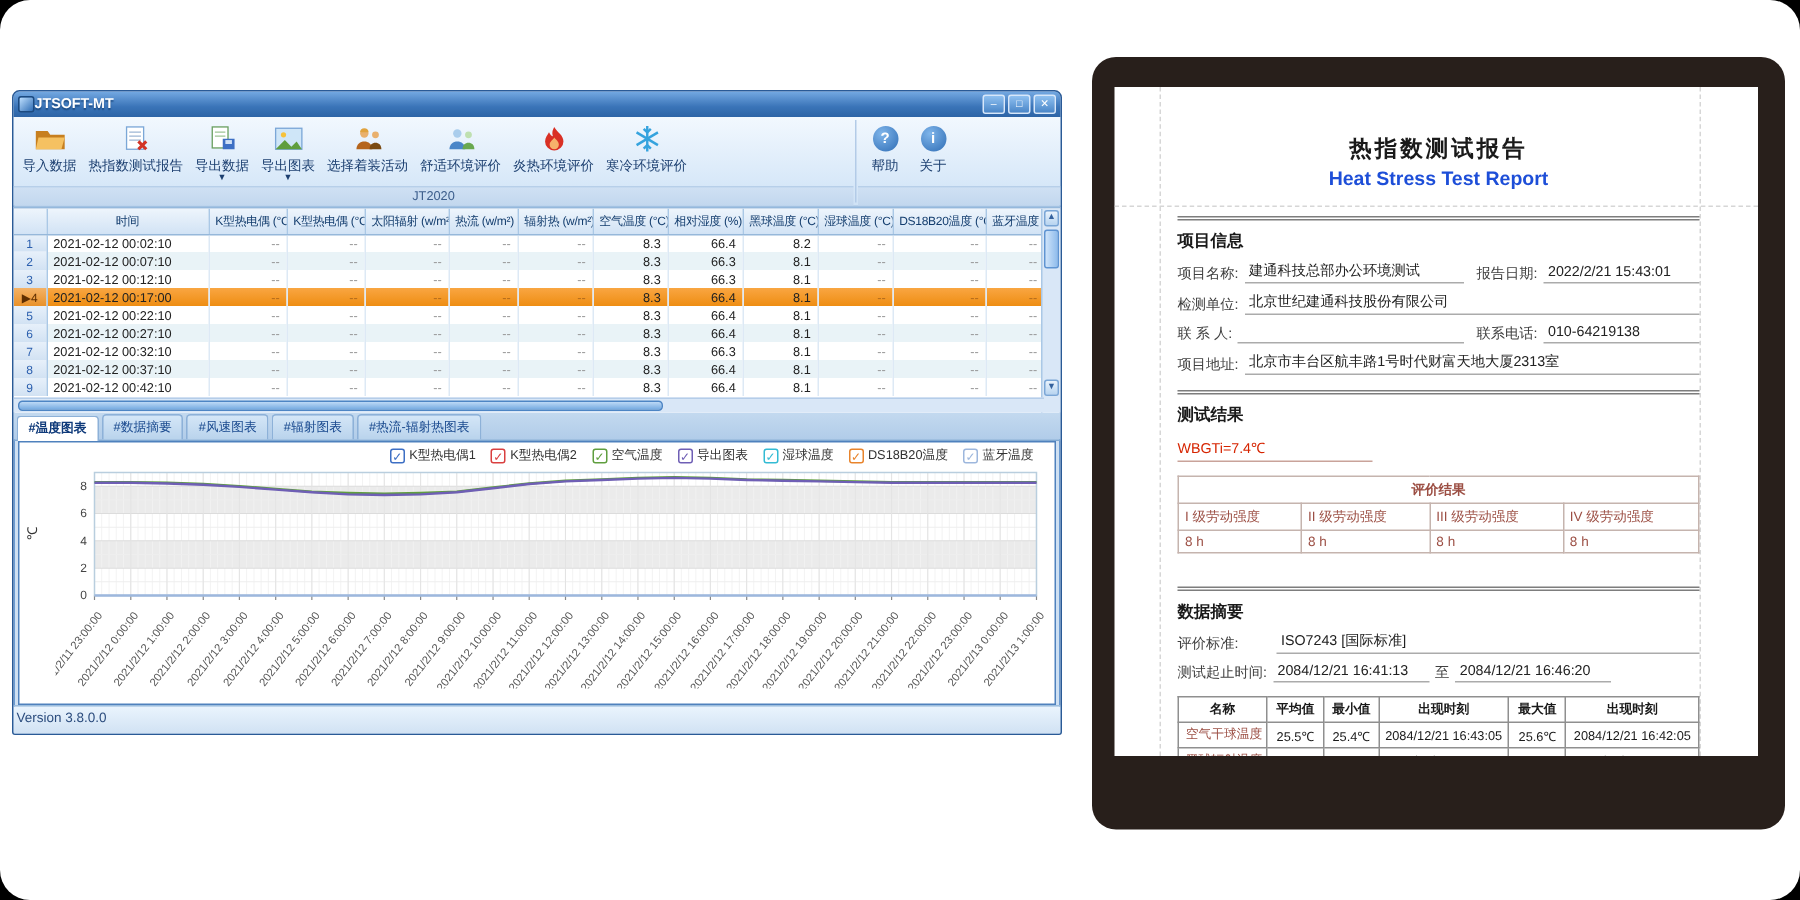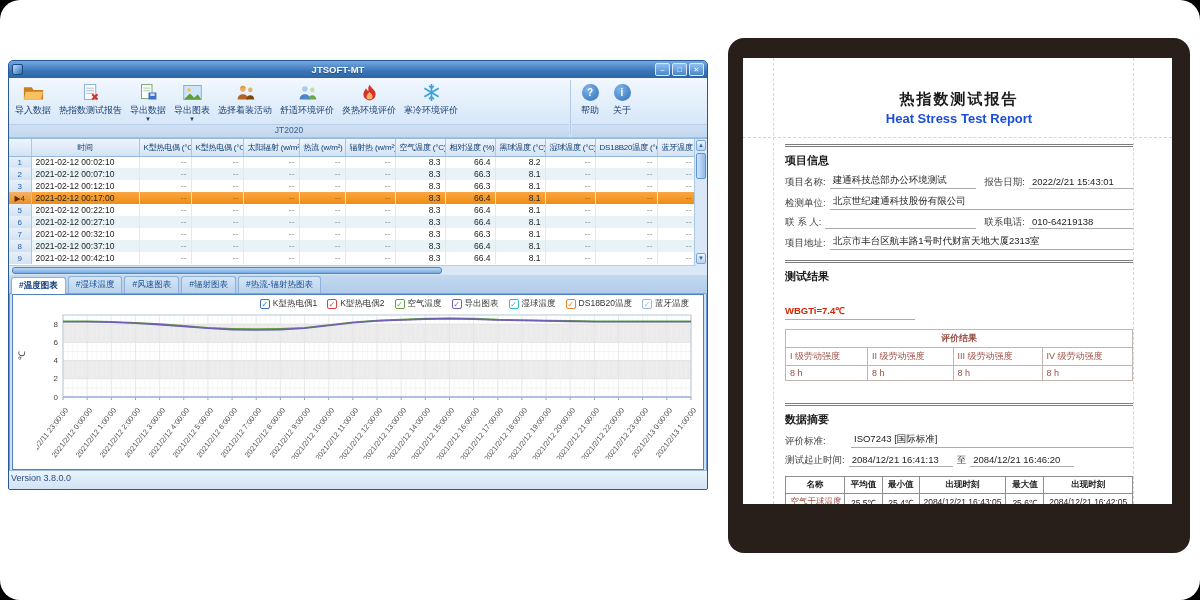--- a/index.html
+++ b/index.html
@@ -5,21 +5,21 @@
   html,body{margin:0;padding:0;background:#000;}
   *{box-sizing:border-box;font-family:"Liberation Sans",sans-serif;}
   .stage{position:relative;width:1200px;height:600px;background:#fff;border-radius:20px;overflow:hidden;}
 
   
   .window{position:absolute;left:8px;top:60px;width:700px;height:430px;border:1px solid #2a5a96;
     border-radius:5px 5px 2px 2px;background:#cfe0f2;box-shadow:0 0 0 1px #6b9bd2 inset;overflow:hidden;}
   .titlebar{height:17px;background:linear-gradient(#74a9e2,#3a74b8 60%,#2d64a6);border-radius:4px 4px 0 0;
     display:flex;align-items:center;padding:0 3px;}
   .appicon{width:11px;height:11px;border-radius:2px;background:linear-gradient(135deg,#bfe0ff,#2f6db5);border:1px solid #1c4a80;}
-  .apptitle{flex:1;text-align:center;color:#fff;font-size:9.5px;font-weight:bold;text-shadow:0 1px 1px #1c4a80;}
+  .apptitle{flex:1;text-align:left;color:#fff;font-size:9.5px;font-weight:bold;text-shadow:0 1px 1px #1c4a80;}
   .winbtn{width:15px;height:13px;margin-left:2px;border-radius:2px;border:1px solid #d7e7fa;
     background:linear-gradient(#8fc0f0,#4a86c8);color:#fff;font-size:7px;line-height:11px;text-align:center;cursor:pointer;}
   
   .ribbon{height:60px;background:linear-gradient(#f2f8fe,#d9e9f9 70%,#cfe2f5);border-bottom:1px solid #a3c2e2;display:flex;}
   .rgroup{display:flex;flex-direction:column;}
   .rgroup.main{width:560px;}
   .rgroup.help{flex:1;}
   .ritems{flex:1;display:flex;align-items:flex-start;padding:3px 2px 0;}
   .tbitem{display:flex;flex-direction:column;align-items:center;padding:1px 4px;cursor:pointer;}
   .tbicon{width:24px;height:21px;display:flex;align-items:center;justify-content:center;}
@@ -82,21 +82,21 @@
   .gh{left:0;right:0;border-top:1px dashed #d6d6d6;}
   .rcontent{position:relative;margin:32px 0 0 42px;width:348px;font-size:9.5px;color:#222;}
   .rtitle{text-align:center;font-size:15px;font-weight:bold;letter-spacing:2px;color:#1a1a1a;}
   .rtitle-en{text-align:center;font-size:13px;font-weight:bold;margin-top:2px;color:#1d4ed8;}
   .dblrule{border-top:1px solid #7d7d7d;border-bottom:1px solid #7d7d7d;height:3px;margin-top:18px;}
   .rsec{font-weight:bold;font-size:11px;margin:6px 0 2px;color:#1a1a1a;}
   .frow{display:flex;align-items:flex-end;margin-top:6px;}
   .flab{color:#3f3f3f;white-space:nowrap;margin-right:4px;}
   .fval{border-bottom:1px solid #ababab;padding:0 3px 1px;white-space:nowrap;overflow:hidden;}
   .grow{flex:1;}
-  .wbgt{color:#d62400;font-weight:bold;width:130px;border-bottom:1px solid #c9a39a;padding-bottom:2px;margin-top:20px;}
+  .wbgt{color:#d62400;font-weight:normal;width:130px;border-bottom:1px solid #c9a39a;padding-bottom:2px;margin-top:8px;}
   .evaltbl{width:100%;border-collapse:collapse;margin-top:9px;color:#9c4f44;font-size:9px;}
   .evaltbl td{border:1px solid #c5b4ae;padding:2px 4px;}
   .etitle{text-align:center;font-weight:bold;}
   .sumtbl{width:100%;border-collapse:collapse;margin-top:9px;font-size:8.5px;table-layout:fixed;}
   .sumtbl td,.sumtbl th{border:1px solid #8f8f8f;padding:2px 2px;text-align:center;white-space:nowrap;overflow:hidden;color:#1a1a1a;}
   .sumtbl th{font-weight:bold;}
   .sumtbl td.name{color:#9c4f44;text-align:center;padding-left:4px;}
 </style>
 </head>
 <body>
@@ -406,21 +406,21 @@
         <div class="sthumb" style="top:14px;height:26px"></div>
         <div class="sarrow" style="bottom:12px">▼</div>
       </div>
       <div class="hscroll">
         <div class="hthumb"></div>
       </div>
     </div>
 
     <div class="tabstrip" id="tabstrip">
         <div class="tab active">#温度图表</div>
-        <div class="tab">#湿球温度</div>
+        <div class="tab">#数据摘要</div>
         <div class="tab">#风速图表</div>
         <div class="tab">#辐射图表</div>
         <div class="tab">#热流-辐射热图表</div>
       </div>
 
     <div class="chartpanel">
       <div class="legendrow" id="legend">
           <div class="litem">
             <span class="cb" style="border-color:#3d6fc4;color:#3d6fc4">✓</span>
             <span>K型热电偶1</span>

